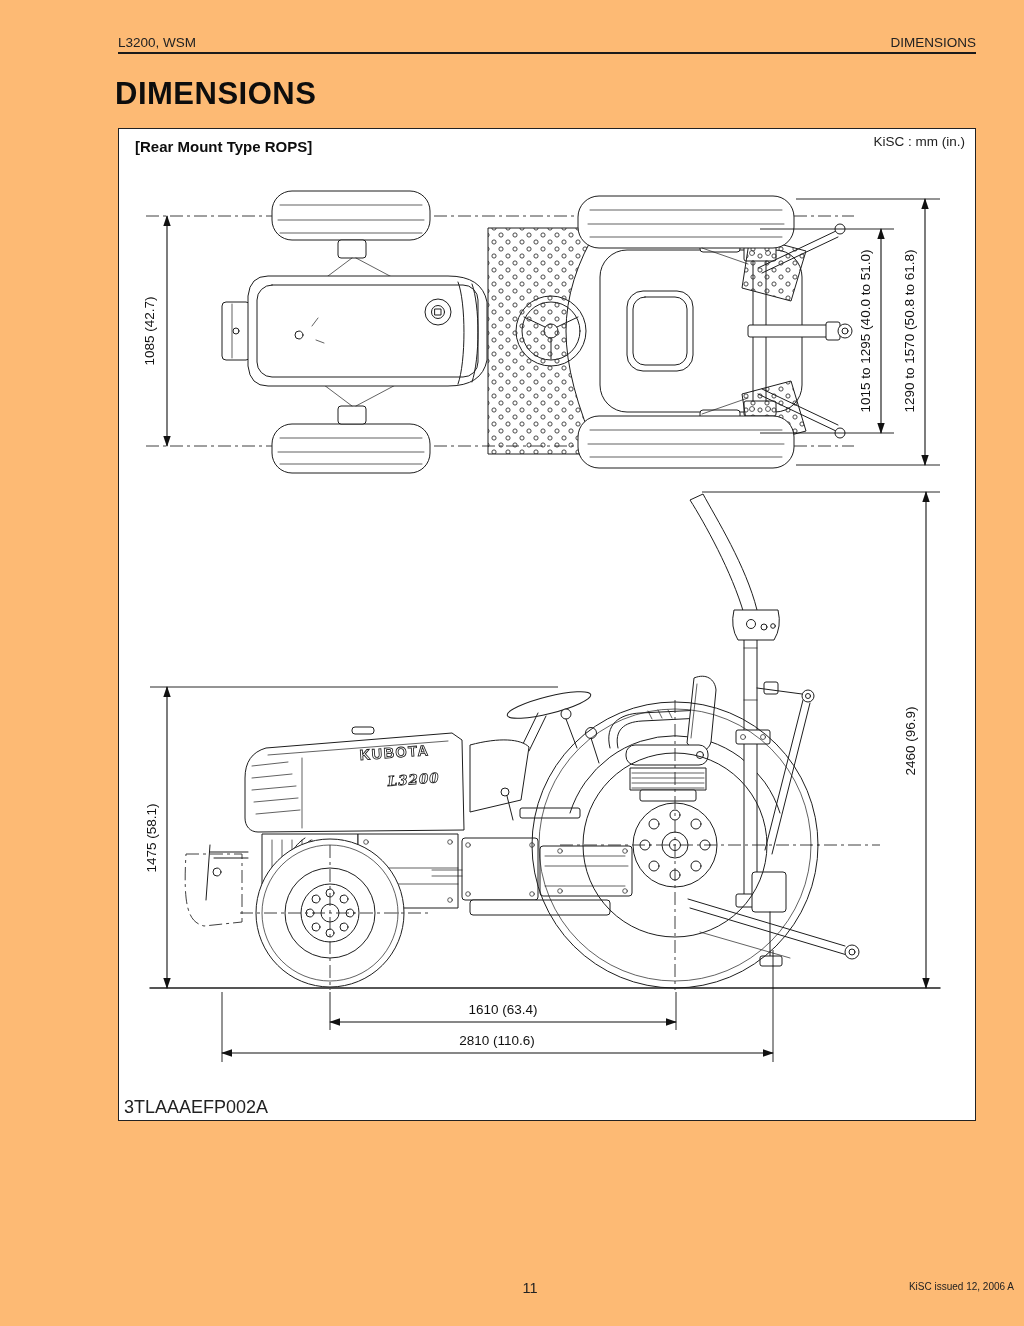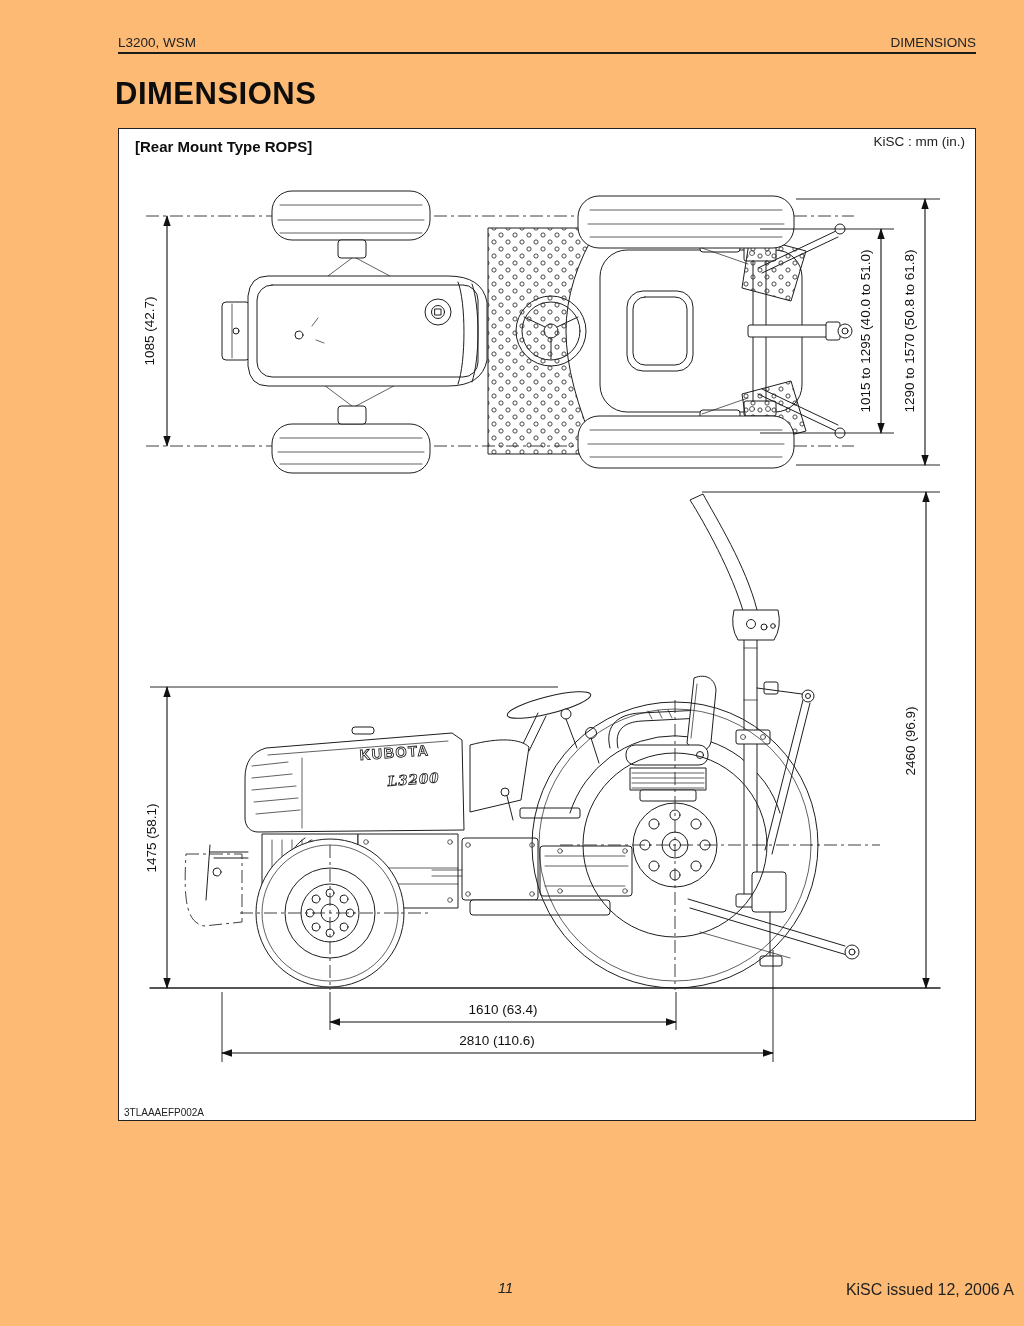--- a/index.html
+++ b/index.html
@@ -22,29 +22,29 @@
     position:absolute;left:118px;top:128px;width:858px;height:993px;
     border:1.6px solid #222;box-sizing:border-box;background:#fff;
   }
   .caption{
     position:absolute;left:16px;top:9px;font-size:15px;font-weight:bold;color:#0d0d0d;
   }
   .unitnote{
     position:absolute;right:10px;top:5px;font-size:13.5px;color:#222;
   }
   .figcode{
-    position:absolute;left:5px;bottom:2px;font-size:10px;color:#222;
+    position:absolute;left:5px;bottom:2px;font-size:18px;color:#222;
   }
   .artsvg{position:absolute;left:0;top:0;width:1024px;height:1326px;}
   .footer-page{
-    position:absolute;left:498px;top:1280px;width:64px;text-align:left;
-    font-size:14.5px;color:#222;font-style:italic;
+    position:absolute;left:498px;top:1280px;width:64px;text-align:center;
+    font-size:14.5px;color:#222;
   }
   .footer-issue{
-    position:absolute;right:46px;top:1281px;font-size:16px;color:#222;margin-left:23px;
+    position:absolute;right:46px;top:1281px;font-size:10px;color:#222;margin-left:23px;
   }
   
   .ln{fill:none;stroke:#1e1e1e;stroke-width:1;stroke-linecap:round;stroke-linejoin:round;}
   .lnw{fill:#fff;stroke:#1e1e1e;stroke-width:1;stroke-linejoin:round;}
   .thin{stroke-width:.7;}
   .bold{stroke-width:1.5;}
   .cl{fill:none;stroke:#2a2a2a;stroke-width:.9;stroke-dasharray:13 4 3 4;}
   .dim{fill:none;stroke:#111;stroke-width:1.1;}
   .ext{fill:none;stroke:#111;stroke-width:.9;}
   .dimlbl{font-family:"Liberation Sans","DejaVu Sans",sans-serif;font-size:13.5px;fill:#111;}

